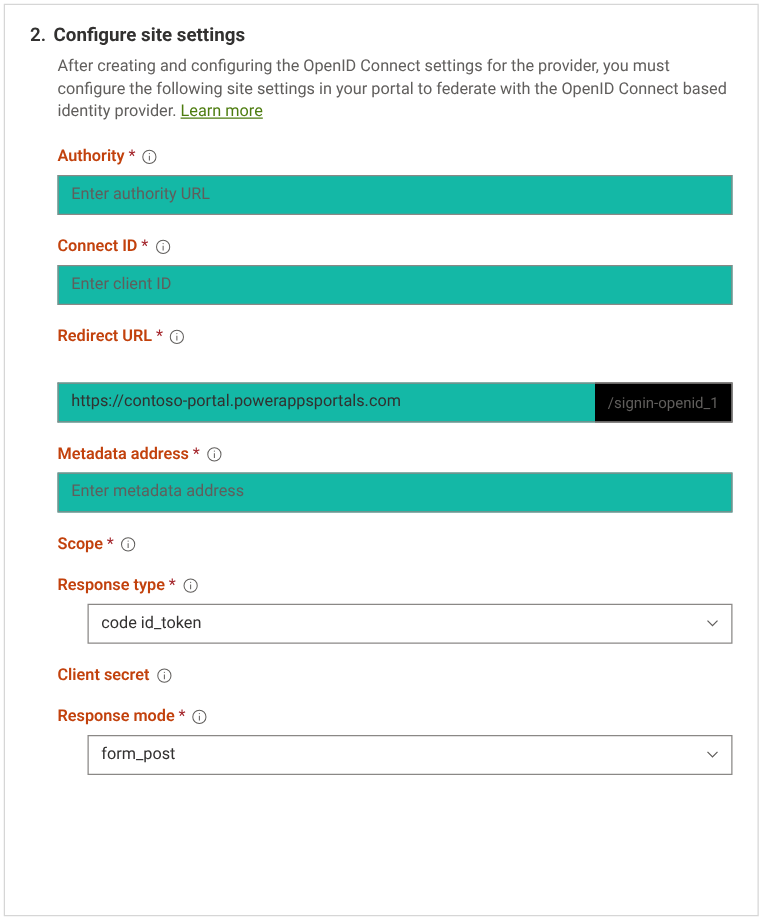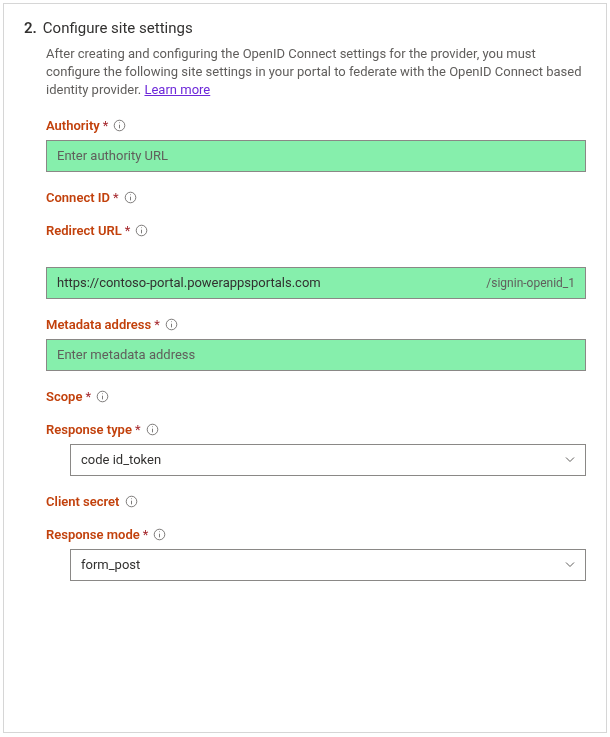--- a/index.html
+++ b/index.html
@@ -19,32 +19,32 @@
       height: 730px;
     }
     .header-row { display:flex; align-items:flex-start; }
     .step-number {
       font-weight: 600;
       font-size: 15px;
       margin-right: 6px;
       color: #323130;
     }
     .title {
-      font-weight: 400;
+      font-weight: 700;
       font-size: 15px;
       color: #323130;
     }
     .description {
       margin: 8px 0 0 22px;
       font-size: 13px;
       color: #605e5c;
       line-height: 1.4;
     }
     .learn-more {
-      color: #6d28d9;
+      color: #4d7c0f;
       text-decoration: underline;
       cursor: pointer;
       text-align: center;
     }
     .fields { margin: 18px 0 0 22px; }
     .field { margin-bottom: 18px; }
     .label-row { display:flex; align-items:center; margin-bottom: 7px; }
     .label {
       font-weight: 600;
       font-size: 13px;
@@ -63,30 +63,30 @@
       color:#605e5c;
     }
     .info-icon svg { width:13px; height:13px; }
     .text-input {
       width: 100%;
       border: 1px solid #8a8886;
       height: 32px;
       font-size: 13px;
       padding: 0 10px;
       color: #323130;
-      background:#86efac;
+      background:#14b8a6;
       outline: none;
       font-family: inherit;
     }
     .text-input::placeholder { color: #605e5c; }
     .input-group { display:flex; width:100%;margin-top:29px; }
     .input-suffix {
       border: 1px solid #8a8886;
       border-left: none;
-      background: #86efac;
+      background: #000000;
       color: #605e5c;
       font-size: 12px;
       padding: 0 10px;
       height: 32px;
       display:flex;
       align-items:center;
       white-space: nowrap;
     }
     .text-input.grouped { border-right: none; }
     .select-wrap {
@@ -152,20 +152,21 @@
         <span class="label">Connect ID</span>
         <span class="req">*</span>
         <span class="info-icon">
           <svg viewBox="0 0 16 16" fill="none" stroke="currentColor" stroke-width="1">
               <circle cx="8" cy="8" r="6.5"></circle>
               <line x1="8" y1="7" x2="8" y2="11.5"></line>
               <circle cx="8" cy="4.7" r="0.6" fill="currentColor" stroke="none"></circle>
             </svg>
         </span>
       </div>
+      <input class="text-input" type="text" placeholder="Enter client ID" style="">
     </div>
 
     <div class="field">
       <div class="label-row">
         <span class="label">Redirect URL</span>
         <span class="req">*</span>
         <span class="info-icon">
           <svg viewBox="0 0 16 16" fill="none" stroke="currentColor" stroke-width="1">
               <circle cx="8" cy="8" r="6.5"></circle>
               <line x1="8" y1="7" x2="8" y2="11.5"></line>

